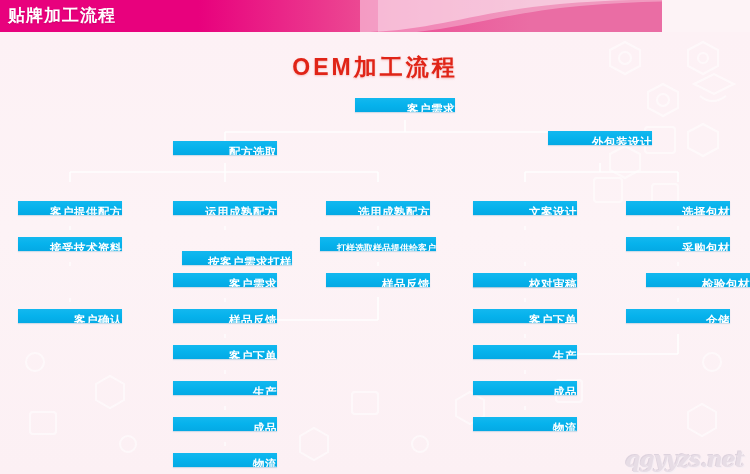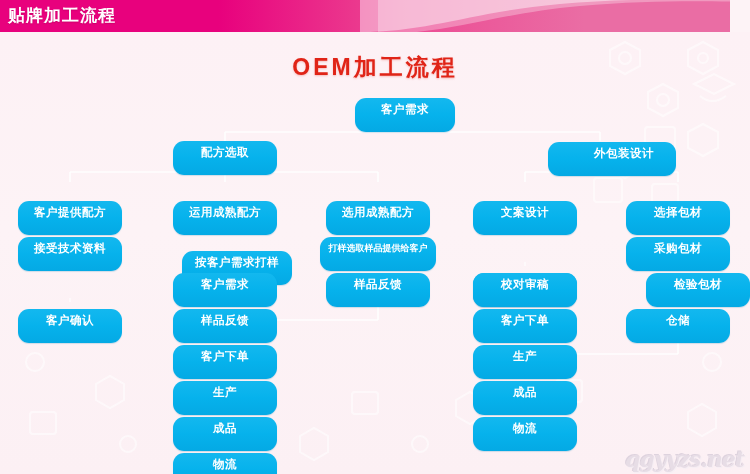--- a/index.html
+++ b/index.html
@@ -15,21 +15,21 @@
     width: 750px;
     height: 474px;
     overflow: hidden;
     background: #fdf3f6;
   }
 
   
   #header {
     position: absolute;
     left: 0; top: 0;
-    width: 730px;
+    width: 662px;
     height: 32px;
     background: linear-gradient(to right, #e8017d 0%, #e8017d 30%, #ec4a93 55%, #ea6da4 80%, #ea6da4 100%);
     overflow: hidden;
   }
   #header-swoosh {
     position: absolute;
     left: 0; top: 0;
     width: 750px;
     height: 32px;
     pointer-events: none;
@@ -67,28 +67,28 @@
     font-weight: bold;
     color: #e02417;
     letter-spacing: 3px;
     text-shadow: 0 1px 2px rgba(224,36,23,.25);
   }
 
   #links { position: absolute; left: 0; top: 0; width: 750px; height: 442px; }
 
   .node {
     position: absolute;
-    height: 34px;
+    height: 14px;
     line-height: 22px;
-    border-radius: 11px;
+    border-radius: 0;
     background: linear-gradient(to bottom, #13b8ef 0%, #06b2ec 50%, #04a9e4 100%);
     color: #ffffff;
     font-size: 11.5px;
     font-weight: bold;
-    text-align: center;
+    text-align: right;
     letter-spacing: .5px;
     white-space: nowrap;
     box-shadow: 0 1px 1px rgba(0,120,170,.18);
     overflow: hidden;
   }
   .node.small { font-size: 9px; letter-spacing: 0; }
 
   #watermark {
     position: absolute;
     right: 6px;
@@ -197,21 +197,21 @@
           <path d="M 525 374 L 525 378"></path>
         <path d="M 678 194 L 678 198"></path>
           <path d="M 678 230 L 678 234"></path>
           <path d="M 678 266 L 678 270"></path>
       </g>
     </svg>
 
     <div class="node" style="left:355px; top:66px; width:100px;">客户需求</div>
 
     <div class="node" style="left:173px; top:109px; width:104px;">配方选取</div>
-    <div class="node" style="left:548px; top:110px; width:104px;padding-left:24px;">外包装设计</div>
+    <div class="node" style="left:548px; top:99px; width:104px;">外包装设计</div>
 
     <div class="node" style="left:18px; top:169px; width:104px;">客户提供配方</div>
     <div class="node" style="left:18px; top:205px; width:104px;">接受技术资料</div>
     <div class="node" style="left:18px; top:277px; width:104px;">客户确认</div>
 
     <div class="node" style="left:173px; top:169px; width:104px;">运用成熟配方</div>
     <div class="node" style="left:170px; top:219px; width:110px;margin-left:12px;">按客户需求打样</div>
     <div class="node" style="left:173px; top:241px; width:104px;">客户需求</div>
     <div class="node" style="left:173px; top:277px; width:104px;">样品反馈</div>
     <div class="node" style="left:173px; top:313px; width:104px;">客户下单</div>

